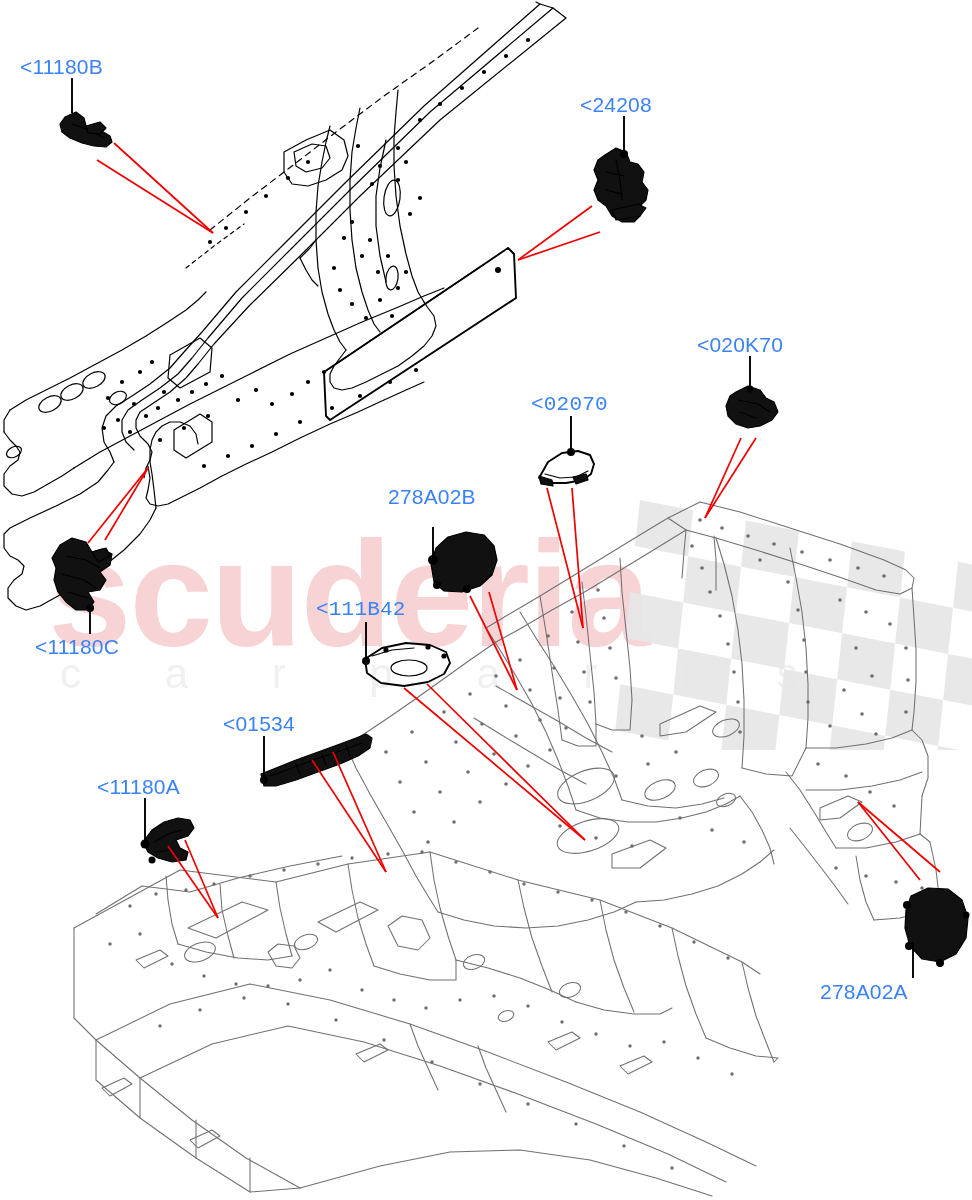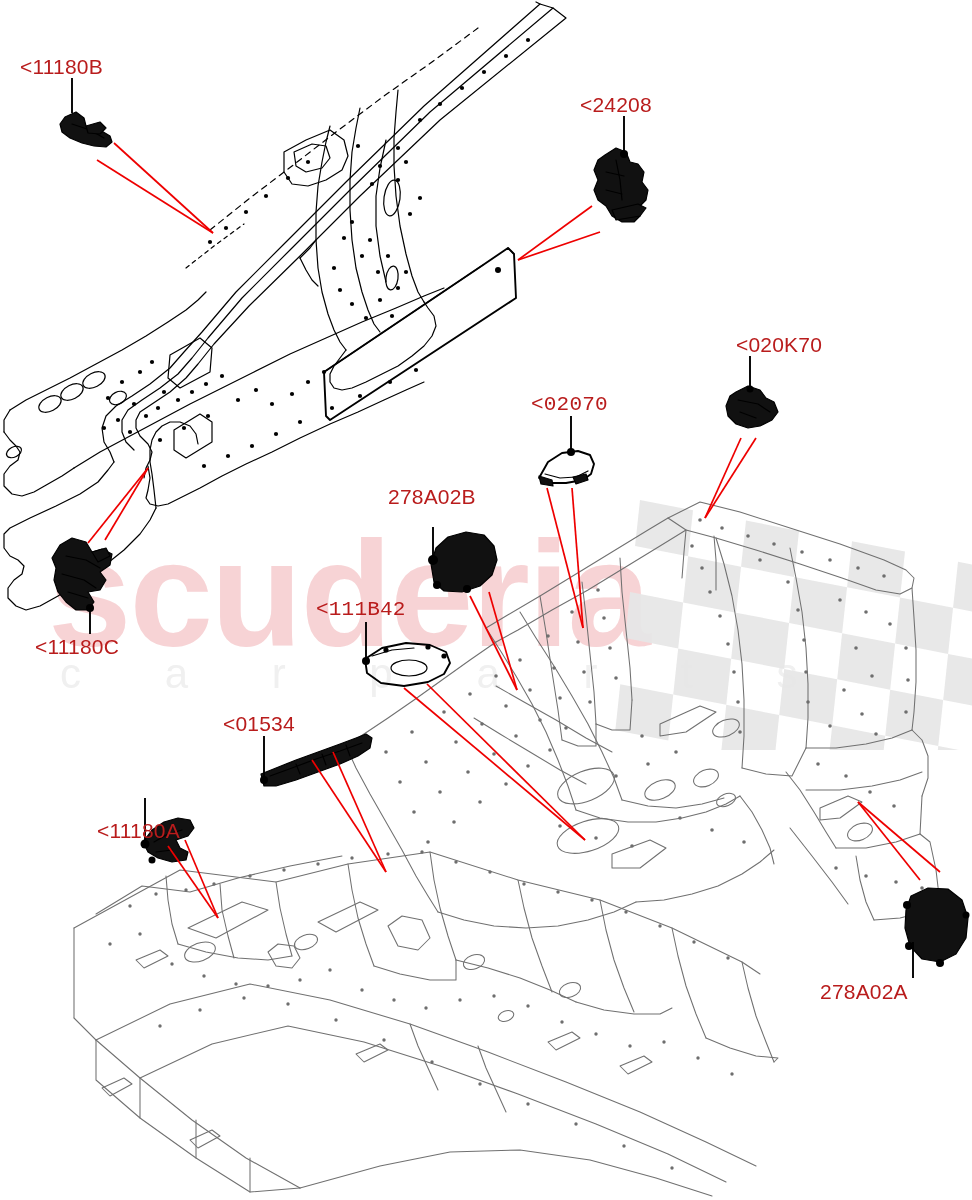--- a/index.html
+++ b/index.html
@@ -18,21 +18,21 @@
     overflow: hidden;
   }
   #diagram-svg {
     position: absolute;
     top: 0; left: 0;
     width: 972px;
     height: 1200px;
   }
   .part-label {
     position: absolute;
-    color: #b91c1c;
+    color: #3b82f6;
     font-family: "Liberation Sans", sans-serif;
     font-size: 21px;
     font-weight: 400;
     letter-spacing: 0.2px;
     white-space: nowrap;
     user-select: none;
   }
   .wm-text {
     position: absolute;
     font-family: "Liberation Sans", sans-serif;
@@ -632,22 +632,22 @@
       <line class="arrow" x1="168" y1="846" x2="218" y2="918"></line>
       <line class="arrow" x1="185" y1="840" x2="218" y2="918"></line>
 
       <line class="arrow" x1="920" y1="880" x2="858" y2="802"></line>
       <line class="arrow" x1="940" y1="872" x2="858" y2="802"></line>
     </g>
   </svg>
 
   <div class="part-label" style="left:20px;  top:55px;">&lt;11180B</div>
   <div class="part-label" style="left:580px; top:93px;">&lt;24208</div>
-  <div class="part-label" style="left:736px; top:333px;">&lt;020K70</div>
+  <div class="part-label" style="left:697px; top:333px;">&lt;020K70</div>
   <div class="part-label" style="left:531px; top:393px;font-family:Liberation Mono, monospace;">&lt;02070</div>
   <div class="part-label" style="left:388px; top:485px;">278A02B</div>
   <div class="part-label" style="left:316px; top:598px;font-family:Liberation Mono, monospace;">&lt;111B42</div>
   <div class="part-label" style="left:35px;  top:635px;">&lt;11180C</div>
   <div class="part-label" style="left:223px; top:712px;text-align:right;">&lt;01534</div>
-  <div class="part-label" style="left:97px;  top:775px;margin-top:44px;">&lt;11180A</div>
+  <div class="part-label" style="left:97px;  top:775px;">&lt;11180A</div>
   <div class="part-label" style="left:820px; top:980px;">278A02A</div>
 
 </div>
 
 </body></html>

